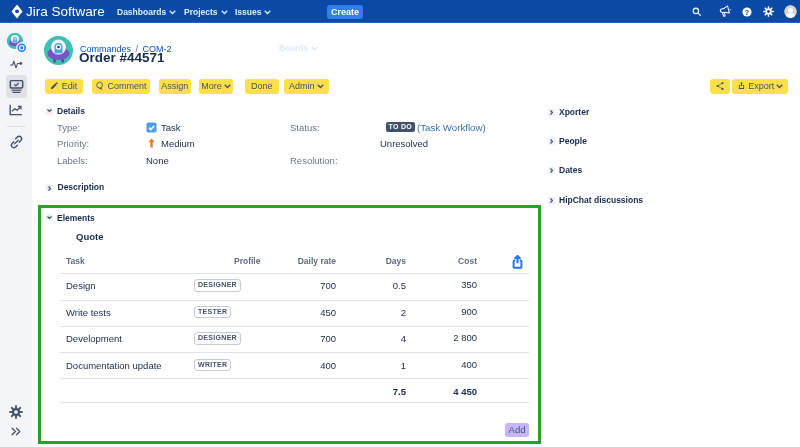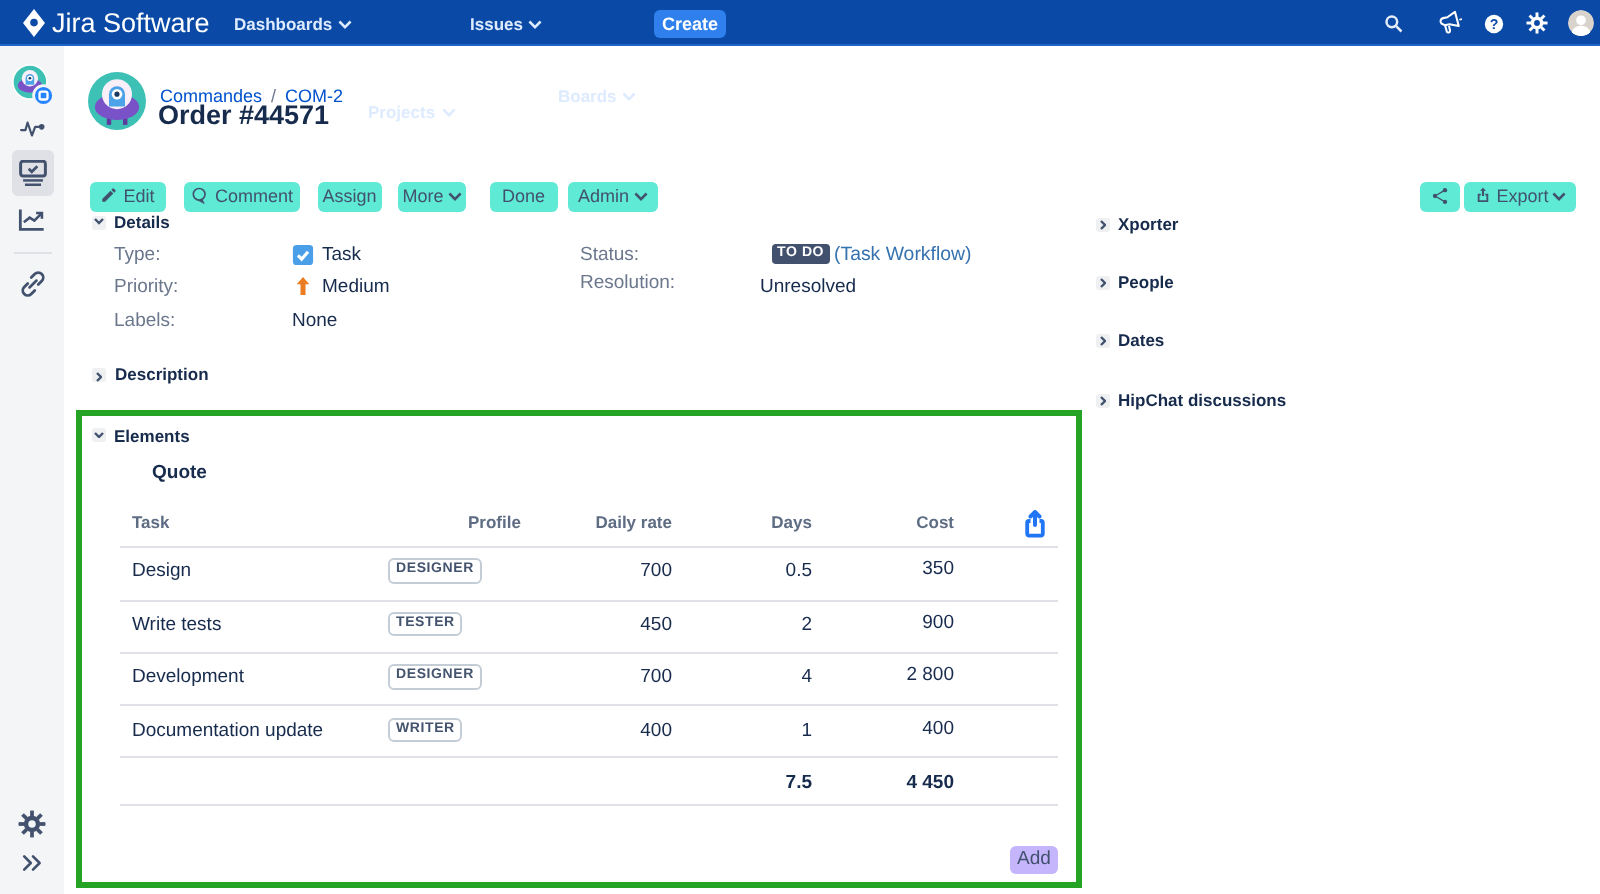--- a/index.html
+++ b/index.html
@@ -22,22 +22,22 @@
 
 #sidebar { position:absolute; left:0; top:23px; width:32px; height:424px; background:#f4f5f7; }
 #selbox { position:absolute; left:6px; top:52px; width:21px; height:23px; background:#dfe1e6; border-radius:3px; }
 
 
 .crumb { color:#0052cc; font-size:9px; }
 .crumbsep { color:#6b778c; font-size:9px; }
 h1 { font-size:13.5px; font-weight:bold; color:#172b4d; line-height:14px; }
 
 
-.btn { position:absolute; top:79px; height:14.5px; background:#5eead4; border-radius:3px;
-  color:#42526e; font-size:9px; line-height:14.5px; text-align:center; white-space:nowrap;margin-top:12px; }
+.btn { position:absolute; top:79px; height:14.5px; background:#fde047; border-radius:3px;
+  color:#42526e; font-size:9px; line-height:14.5px; text-align:center; white-space:nowrap; }
 .btn svg.c { vertical-align:0.5px; margin-left:2px; }
 
 
 .secchev { position:absolute; width:7px; height:7px; background:#eef0f2; border-radius:1.5px; }
 .secchev svg { display:block; margin:1.5px auto 0; }
 .sechead { position:absolute; font-size:8.5px; font-weight:bold; color:#172b4d; line-height:11px; }
 .flabel { position:absolute; font-size:9.5px; color:#6b778c; line-height:11px; }
 .fvalue { position:absolute; font-size:9.5px; color:#172b4d; line-height:11px; }
 
 
@@ -60,21 +60,21 @@
 
 <div id="nav">
   <svg class="logo" style="left:11px; top:4px;" width="12" height="15" viewBox="0 0 12 15">
     <path d="M6 0.5 L11.5 7.5 L6 14.5 L0.5 7.5 Z" fill="#fff"></path>
     <circle cx="6" cy="7.3" r="1.9" fill="#0a4aa6"></circle>
   </svg>
   <div class="brand">Jira Software</div>
   <div class="navitem" style="left:117px;">Dashboards<svg width="7" height="5" viewBox="0 0 10 7">
         <path d="M1 1 l4 4 l4 -4" fill="none" stroke="#deebff" stroke-width="1.8"></path>
       </svg></div>
-  <div class="navitem" style="left:184px;margin-top:44px;">Projects<svg width="7" height="5" viewBox="0 0 10 7">
+  <div class="navitem" style="left:184px;">Projects<svg width="7" height="5" viewBox="0 0 10 7">
         <path d="M1 1 l4 4 l4 -4" fill="none" stroke="#deebff" stroke-width="1.8"></path>
       </svg></div>
   <div class="navitem" style="left:235px;">Issues<svg width="7" height="5" viewBox="0 0 10 7">
         <path d="M1 1 l4 4 l4 -4" fill="none" stroke="#deebff" stroke-width="1.8"></path>
       </svg></div>
   <div class="navitem" style="left:279px;margin-top:36px;">Boards<svg width="7" height="5" viewBox="0 0 10 7">
         <path d="M1 1 l4 4 l4 -4" fill="none" stroke="#deebff" stroke-width="1.8"></path>
       </svg></div>
   <div id="createbtn">Create</div>
   <svg class="navicon" style="left:692px; top:7px;" width="10" height="10" viewBox="0 0 12 12">
@@ -242,21 +242,21 @@
 <div class="fvalue" style="left:161px; top:121.5px;">Task</div>
 <div class="flabel" style="left:290px; top:121.5px;">Status:</div>
 <div class="abs" style="left:386px; top:122px; background:#42526e; color:#fff; border-radius:2px; font-size:7px; font-weight:bold; line-height:7.5px; padding:1px 2.5px; letter-spacing:0.3px;">TO DO</div>
 <div class="abs" style="left:417px; top:121.5px; font-size:9.7px; line-height:11px; color:#3572b0;">(Task Workflow)</div>
 
 <div class="flabel" style="left:57px; top:138px;">Priority:</div>
 <svg class="abs" style="left:147px; top:137.5px;" width="9" height="10" viewBox="0 0 20 22">
   <path d="M10 1 L17 9 H12.8 V21 H7.2 V9 H3 Z" fill="#ea7d24"></path>
 </svg>
 <div class="fvalue" style="left:161px; top:138px;">Medium</div>
-<div class="flabel" style="left:290px; top:136px;text-align:right;">Resolution:</div>
+<div class="flabel" style="left:290px; top:155px;text-align:right;">Resolution:</div>
 <div class="fvalue" style="left:380px; top:138px;">Unresolved</div>
 
 <div class="flabel" style="left:57px; top:154.5px;">Labels:</div>
 <div class="fvalue" style="left:146px; top:154.5px;">None</div>
 
 <div class="secchev" style="left:46px; top:184px;">
     <svg width="3.5" height="5" viewBox="0 0 7 10">
       <path d="M1 1 l4 4 l-4 4" fill="none" stroke="#42526e" stroke-width="2.4"></path>
     </svg>
   </div>

